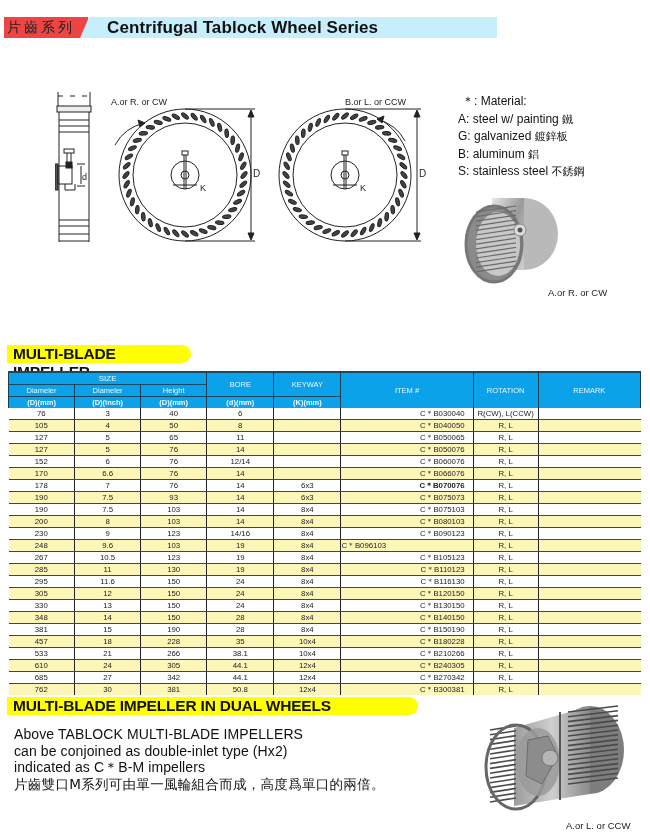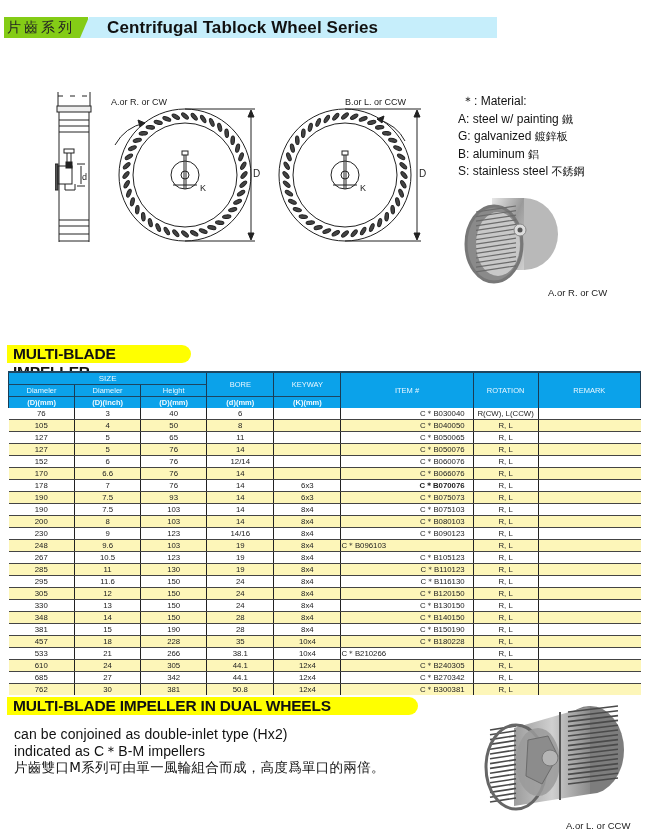--- a/index.html
+++ b/index.html
@@ -1,21 +1,21 @@
 <!DOCTYPE html>
 <html><head>
 <meta charset="utf-8">
 <style>
   * { box-sizing: border-box; margin: 0; padding: 0; }
   html, body { width: 650px; height: 840px; background: #ffffff; overflow: hidden; }
   body { position: relative; font-family: "Liberation Sans", sans-serif; color: #111; }
 
   
   .title-bar { position: absolute; left: 4px; top: 17px; width: 493px; height: 21px; }
-  .title-cn { position: absolute; left: 0; top: 0; width: 84px; height: 21px; background: #84cc16;
+  .title-cn { position: absolute; left: 0; top: 0; width: 84px; height: 21px; background: #ef4444;
               font-family: "DejaVu Sans", sans-serif; font-size: 14px; letter-spacing: 3px; line-height: 21px; padding-left: 3px; color: #222; font-weight: normal; }
   .title-en-bg { position: absolute; left: 76px; top: 0; width: 417px; height: 21px; background: #c6eefb;
                  clip-path: polygon(9px 0, 100% 0, 100% 100%, 0 100%); }
   .title-en { position: absolute; left: 103px; top: 1px; font-size: 17px; font-weight: bold; color: #111; line-height: 19px; letter-spacing: 0.1px; }
 
   
   .diagram { position: absolute; }
   .diag-label { position: absolute; font-size: 9px; color: #222; white-space: nowrap; }
 
   
@@ -514,21 +514,21 @@
         <td colspan="2" style="text-align: right; padding-right: 8px;">C＊B180228</td>
         <td>R, L</td>
         <td></td>
       </tr>
       <tr class="plain">
         <td>533</td>
         <td>21</td>
         <td>266</td>
         <td>38.1</td>
         <td>10x4</td>
-        <td colspan="2" style="text-align: left; padding-right: 8px;">C＊B210266</td>
+        <td colspan="2" style="text-align: right; padding-right: 8px;">C＊B210266</td>
         <td>R, L</td>
         <td></td>
       </tr>
       <tr class="alt">
         <td>610</td>
         <td>24</td>
         <td>305</td>
         <td>44.1</td>
         <td>12x4</td>
         <td colspan="2" style="text-align: right; padding-right: 8px;">C＊B240305</td>
@@ -554,20 +554,21 @@
         <td colspan="2" style="text-align: right; padding-right: 8px;">C＊B300381</td>
         <td>R, L</td>
         <td></td>
       </tr>
     </tbody>
 </table>
 
 <div class="section-head" style="left:7px;top:697px;width:411px;">MULTI-BLADE IMPELLER IN DUAL WHEELS</div>
 
 <div class="dual-text">
+  <div>Above TABLOCK MULTI-BLADE IMPELLERS</div>
   <div>can be conjoined as double-inlet type (Hx2)</div>
   <div>indicated as C＊B-M impellers</div>
   <div class="cn">片齒雙口M系列可由單一風輪組合而成，高度爲單口的兩倍。</div>
 </div>
 
 <svg class="diagram" style="left:478px;top:700px;" width="155" height="115" viewBox="0 0 155 115">
   <defs>
     <linearGradient id="metal2" x1="0" y1="0" x2="1" y2="0">
       <stop offset="0" stop-color="#9c9c9c"></stop>
       <stop offset="0.5" stop-color="#cfcfcf"></stop>

